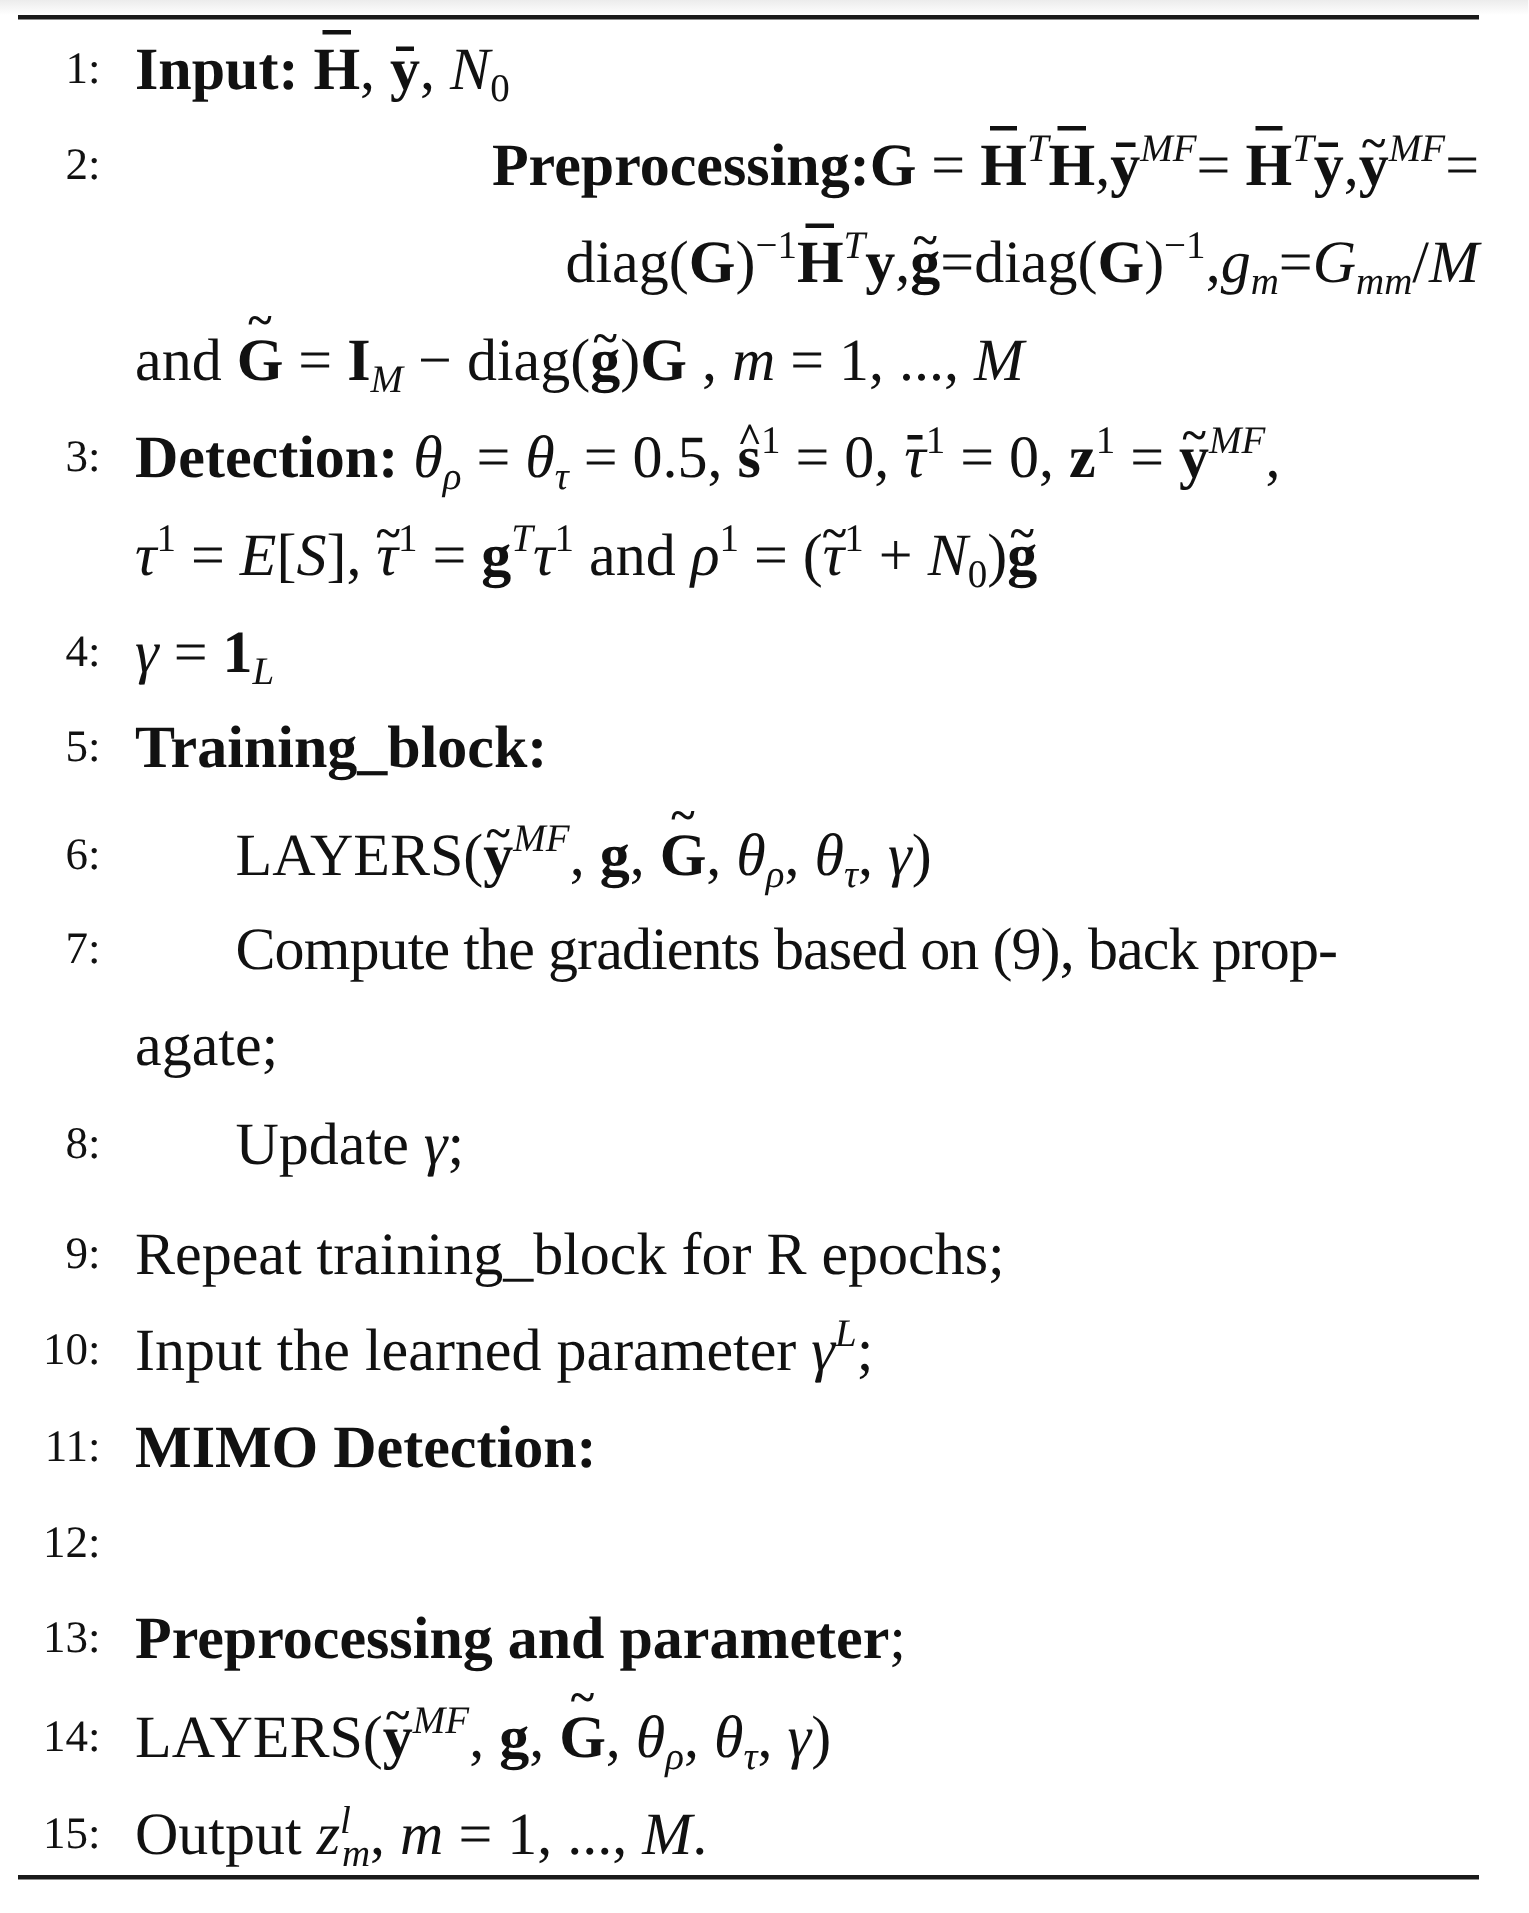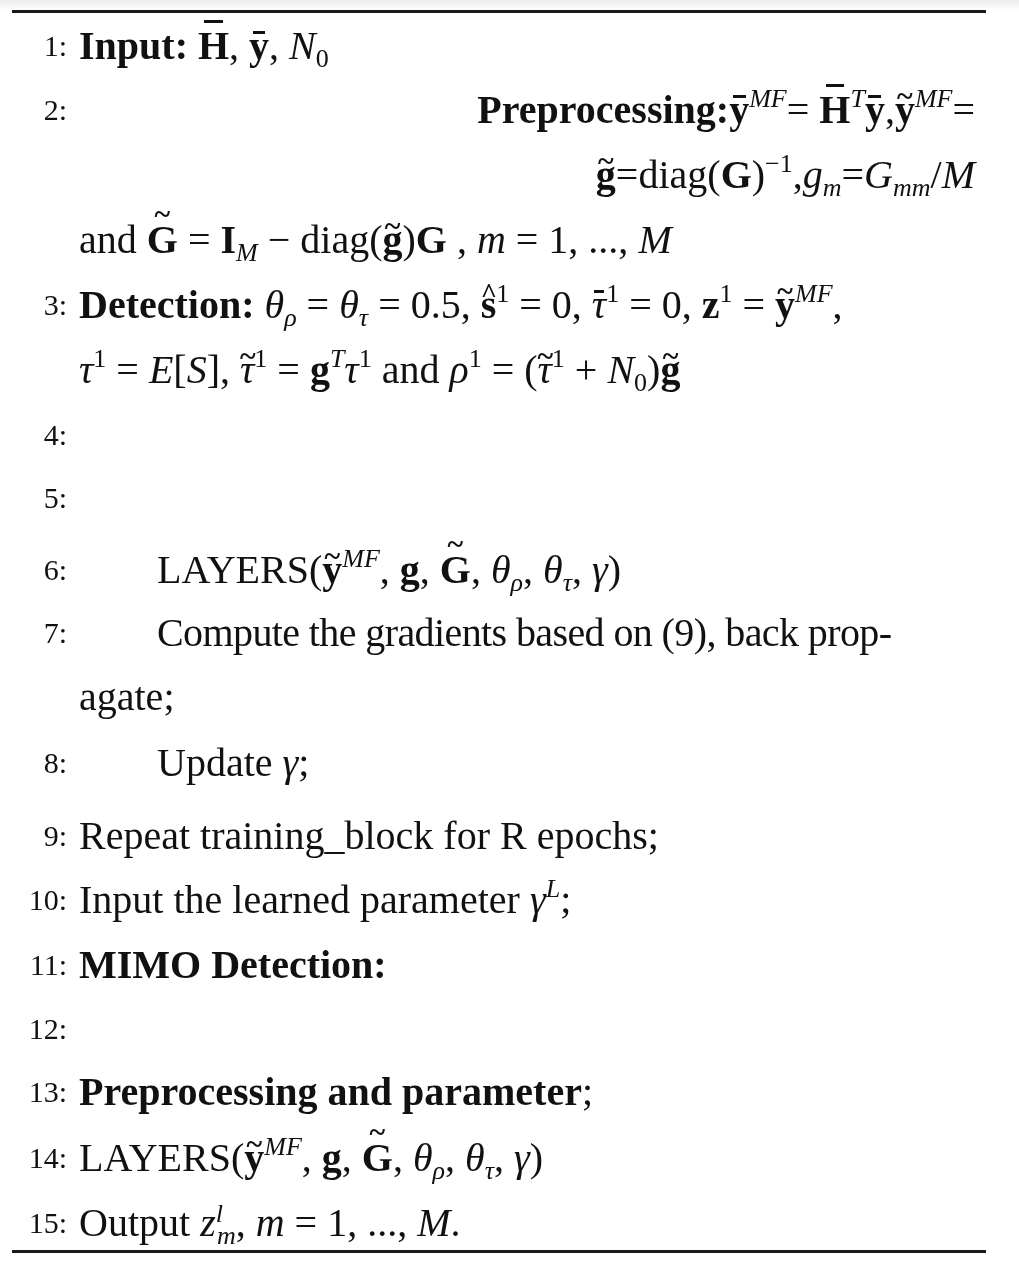--- a/index.html
+++ b/index.html
@@ -41,21 +41,21 @@
   .num {
     position: absolute;
     right: 952px; 
     top: 0;
     font-size: 30px;
     line-height: 60px;
     text-align: right;
   }
   .content {
     position: absolute;
-    left: 79px;
+    left: 90px;
     top: 0;
   }
   .content.indent { left: 157px; }
   .content.just {
     width: 896px;
     display: flex;
     justify-content: flex-end;
   }
   b, .kw { font-weight: bold; }
   i, .it { font-style: italic; }
@@ -88,28 +88,30 @@
 
 <div class="line" style="top:16px">
   <span class="num">1:</span>
   <span class="content"><b>Input:</b> <span class="acc bar bm">H</span>, <span class="acc barlow bm">y</span>, <i>N</i><sub>0</sub></span>
 </div>
 
 <div class="line" style="top:80px">
   <span class="num">2:</span>
   <span class="content just">
       <span><b>Preprocessing:</b></span>
+      <span><span class="bm">G</span> = <span class="acc bar bm">H</span><sup><i>T</i></sup><span class="acc bar bm">H</span>,</span>
       <span><span class="acc barlow bm">y</span><sup><i>MF</i></sup></span>
       <span>= <span class="acc bar bm">H</span><sup><i>T</i></sup><span class="acc barlow bm">y</span>,</span>
       <span><span class="acc tilde bm">y</span><sup><i>MF</i></sup></span>
       <span>=</span>
     </span>
 </div>
 <div class="line" style="top:145px">
   <span class="content just">
+      <span><span>diag</span>(<span class="bm">G</span>)<sup>−1</sup><span class="acc bar bm">H</span><sup><i>T</i></sup><span class="bm">y</span>,</span>
       <span><span class="acc tilde bm">g</span></span>
       <span>=</span>
       <span><span>diag</span>(<span class="bm">G</span>)<sup>−1</sup>,</span>
       <span><i>g<sub>m</sub></i></span>
       <span>=</span>
       <span><i>G<sub>mm</sub></i>/<i>M</i></span>
     </span>
 </div>
 <div class="line" style="top:210px">
   <span class="content"><span>and</span> <span class="acc tildeUp bm">G</span> = <span class="bm">I</span><sub><i>M</i></sub> − <span>diag</span>(<span class="acc tilde bm">g</span>)<span class="bm">G</span> , <i>m</i> = 1, ..., <i>M</i></span>
@@ -118,24 +120,26 @@
 <div class="line" style="top:275px">
   <span class="num">3:</span>
   <span class="content"><b>Detection:</b> <i>θ</i><sub><i>ρ</i></sub> = <i>θ</i><sub><i>τ</i></sub> = 0.5, <span class="acc hat bm">s</span><sup>1</sup> = 0, <span class="acc barlow"><i>τ</i></span><sup>1</sup> = 0, <span class="bm">z</span><sup>1</sup> = <span class="acc tilde bm">y</span><sup><i>MF</i></sup>,</span>
 </div>
 <div class="line" style="top:340px">
   <span class="content"><i>τ</i><sup>1</sup> = <i>E</i>[<i>S</i>], <span class="acc tilde"><i>τ</i></span><sup>1</sup> = <span class="bm">g</span><sup><i>T</i></sup><i>τ</i><sup>1</sup> <span>and</span> <i>ρ</i><sup>1</sup> = (<span class="acc tilde"><i>τ</i></span><sup>1</sup> + <i>N</i><sub>0</sub>)<span class="acc tilde bm">g</span></span>
 </div>
 
 <div class="line" style="top:405px">
   <span class="num">4:</span>
+  <span class="content"><i>γ</i> = <span class="bm">1</span><sub><i>L</i></sub></span>
 </div>
 
 <div class="line" style="top:468px">
   <span class="num">5:</span>
+  <span class="content"><b>Training_block:</b></span>
 </div>
 
 <div class="line" style="top:540px">
   <span class="num">6:</span>
   <span class="content indent"><span>LAYERS(</span><span class="acc tilde bm">y</span><sup><i>MF</i></sup>, <span class="bm">g</span>, <span class="acc tildeUp bm">G</span>, <i>θ</i><sub><i>ρ</i></sub>, <i>θ</i><sub><i>τ</i></sub>, <i>γ</i>)</span>
 </div>
 
 <div class="line" style="top:603px">
   <span class="num">7:</span>
   <span class="content indent" style="letter-spacing:-0.6px">Compute the gradients based on (9), back prop-</span>

